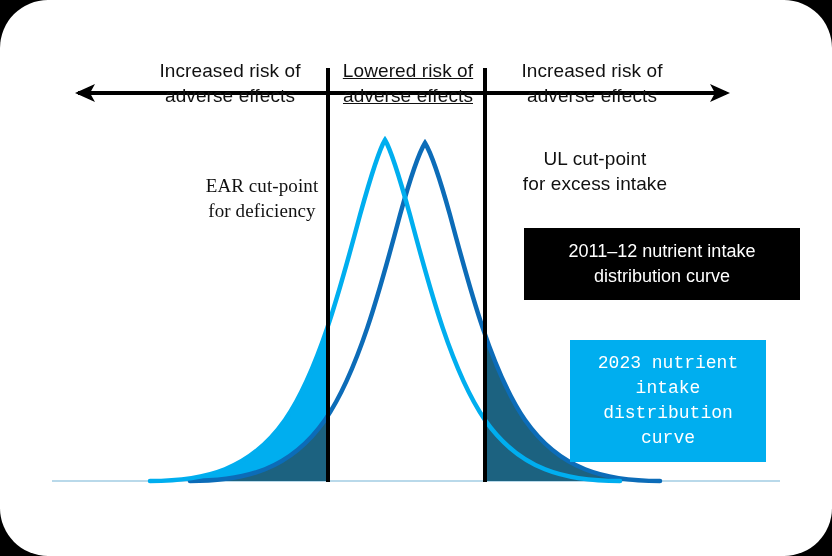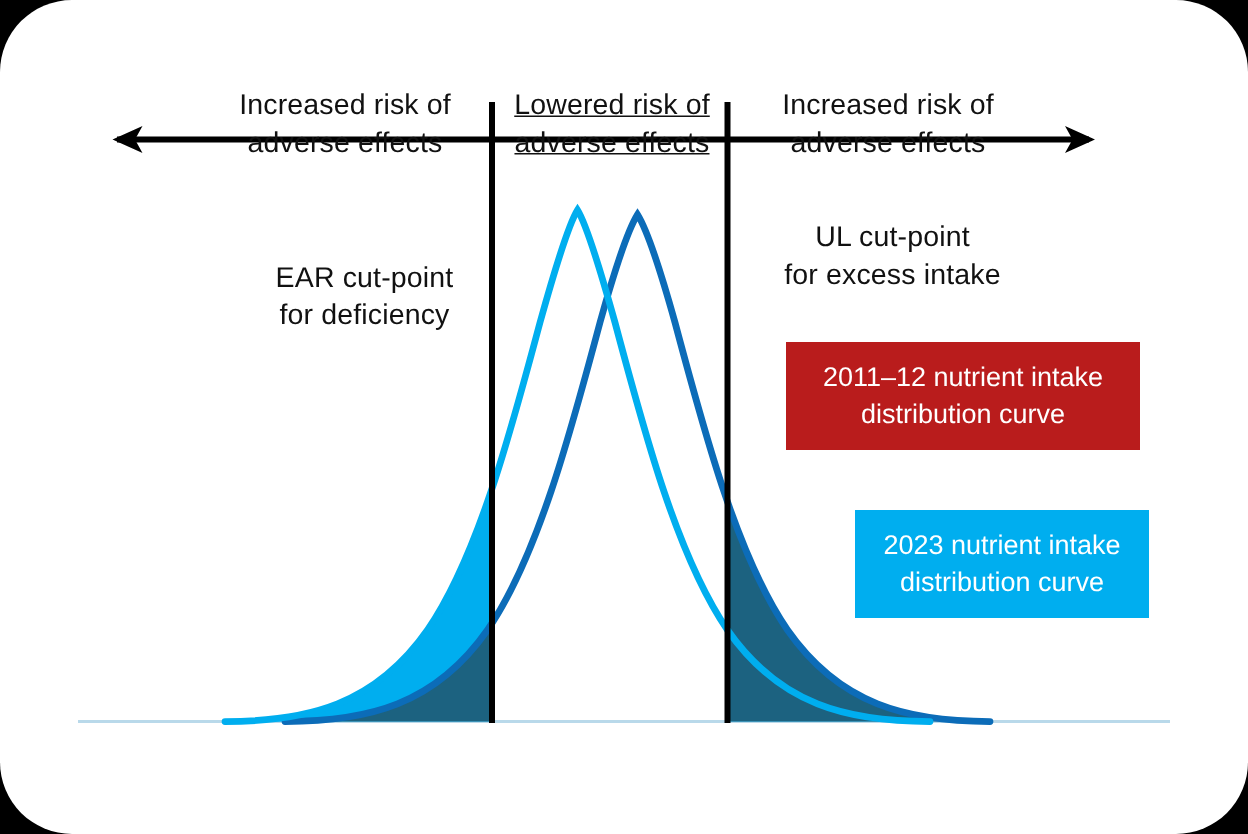--- a/index.html
+++ b/index.html
@@ -42,21 +42,21 @@
     line-height: 25px;
     text-align: center;
     white-space: pre-line;
     letter-spacing: 0.1px;
     margin-top: 28px;
   }
   #risk-left  { left: 130px; top: 30px;  width: 200px; }
   #risk-mid   { left: 333px; top: 30px;  width: 150px; text-decoration: underline; }
   #risk-right { left: 492px; top: 30px;  width: 200px; }
 
-  #ear-note { left: 133px; top: 145px; width: 220px; }
+  #ear-note { left: 152px; top: 145px; width: 220px; font-family: Liberation Serif, serif; }
   #ul-note  { left: 485px; top: 118px; width: 220px; }
 
   #x-axis-label {
     left: 216px;
     top: 492px;
     width: 400px;
     font-size: 19px;
   }
 
   .legend-box {
@@ -65,28 +65,29 @@
     font-size: 18px;
     line-height: 25px;
     text-align: center;
     white-space: pre-line;
     padding: 11px 14px;
     box-sizing: border-box;
   }
   #legend-2011 {
     left: 524px;
     top: 228px;
-    width: 236px;
-    background: #b91c1c;
+    width: 276px;
+    background: #000000;
   }
   #legend-2023 {
     left: 570px;
     top: 340px;
     width: 196px;
     background: #00aeef;
+    font-family: Liberation Mono, monospace;
   }
 </style>
 </head>
 <body>
 
 <div id="stage">
   <div id="card">
 
     <svg class="chart-svg" viewBox="0 0 832 556">
       <defs>

